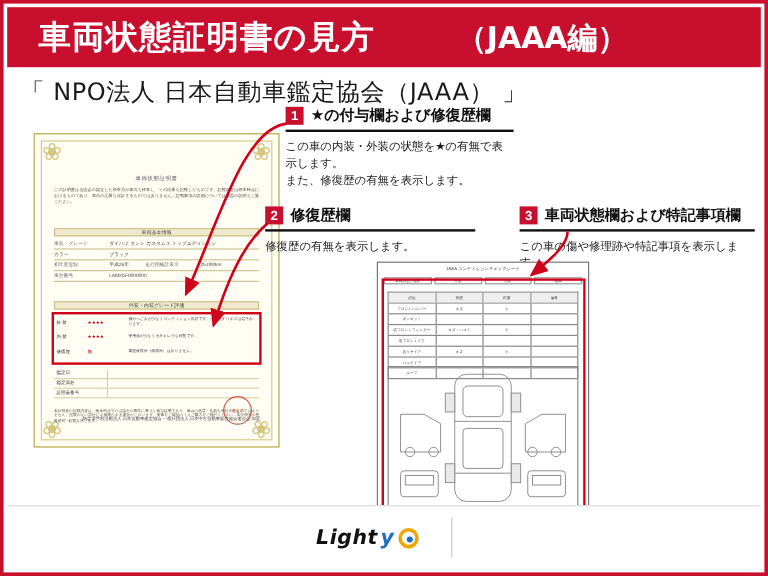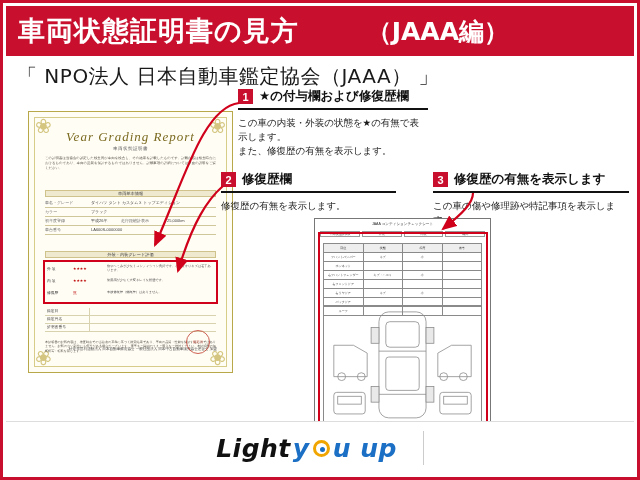--- a/index.html
+++ b/index.html
@@ -16,21 +16,21 @@
     box-sizing:border-box;
     background:#fff;
   }
   
   .header{
     position:absolute;left:3px;top:3px;right:3px;height:50px;
     background:#c8102e;
     color:#ffffff;
     display:flex;align-items:center;
     box-sizing:border-box;
-    padding-left:12px;
+    padding-left:26px;
   }
   .header .title{
     font-size:27px;font-weight:bold;letter-spacing:1px;
     font-family:"DejaVu Sans", sans-serif;
   }
   .header .subtitle{
     font-size:25px;font-weight:bold;margin-left:68px;
     font-family:"DejaVu Sans", sans-serif;
   }
   
@@ -193,21 +193,21 @@
   
   .arrows{position:absolute;left:0;top:0;width:640px;height:480px;pointer-events:none;}
   
   .footer{
     position:absolute;left:3px;right:3px;bottom:3px;height:52px;
     border-top:1px solid #ddd;background:#fff;
     display:flex;align-items:center;justify-content:center;gap:26px;
   }
   .light-logo{
     font-family:"DejaVu Sans", sans-serif;
-    font-size:25px;font-style:italic;font-weight:bold;color:#111;
+    font-size:17px;font-style:italic;font-weight:bold;color:#111;
     letter-spacing:.5px;display:flex;align-items:center;gap:2px;
   }
   .light-logo .blue{color:#1b6fc4;}
   .eye{
     display:inline-block;width:17px;height:17px;border-radius:50%;
     border:3px solid #f0a500;box-sizing:border-box;position:relative;
     margin:0 1px;
   }
   .eye:after{
     content:"";position:absolute;left:4px;top:4px;width:5px;height:5px;
@@ -235,21 +235,20 @@
 
   <div class="subhead">「 NPO法人 日本自動車鑑定協会（JAAA） 」</div>
 
   <div class="cert">
     <div class="inner-frame"></div>
     <div class="corner c-tl">❀</div>
     <div class="corner c-tr">❀</div>
     <div class="corner c-bl">❀</div>
     <div class="corner c-br">❀</div>
 
-    <div class="cert-title">Vear Grading Report</div>
     <div class="cert-sub">車両状態証明書</div>
     <div class="cert-para">この証明書は当協会の認定した検査員が車両を検査し、その結果を記載したものです。記載内容は検査時点におけるものであり、車両の品質を保証するものではありません。記載事項の詳細については裏面の説明をご覧ください。</div>
 
     <div class="cert-sec-label" style="top:78px;">車両基本情報</div>
 
     <div class="cert-kv" style="top:87px;">
       <div class="k">車名・グレード</div>
       <div class="v">ダイハツ タント カスタムＸ トップエディション</div>
     </div>
     <div class="cert-line" style="top:95px;"></div>
@@ -326,21 +325,21 @@
     <div class="head">
       <div class="num">2</div>
       <div class="head-text">修復歴欄</div>
     </div>
     <div class="body">修復歴の有無を表示します。</div>
   </div>
 
   <div class="callout" id="callout3">
     <div class="head">
       <div class="num">3</div>
-      <div class="head-text">修復歴の有無を表示します</div>
+      <div class="head-text">車両状態欄および特記事項欄</div>
     </div>
     <div class="body">この車の傷や修理跡や特記事項を表示します。</div>
   </div>
 
   <div class="diagram">
     <div class="dtitle">JAAA コンディションチェックシート</div>
     <div class="dsubrow">
       <div>車両状態評価表</div>
       <div>外装</div>
       <div>内装</div>
@@ -440,18 +439,17 @@
     <path d="M236,100 C200,104 180,180 152,242" stroke="#d0021b" stroke-width="2.2" fill="none" marker-end="url(#ah)"></path>
     <path d="M220,183 C205,196 190,218 175,268" stroke="#d0021b" stroke-width="2.2" fill="none" marker-end="url(#ah)"></path>
     <path d="M470,190 C470,200 460,210 440,226" stroke="#d0021b" stroke-width="2.2" fill="none" marker-end="url(#ah)"></path>
   </svg>
 
   <div class="footer">
     <div class="light-logo">
       <span>Light</span>
       <span class="blue">y</span>
       <span class="eye"></span>
-      <span class="blue">u up</span>
     </div>
     <div class="divider-v"></div>
   </div>
 
 </div>
 
 </body></html>

